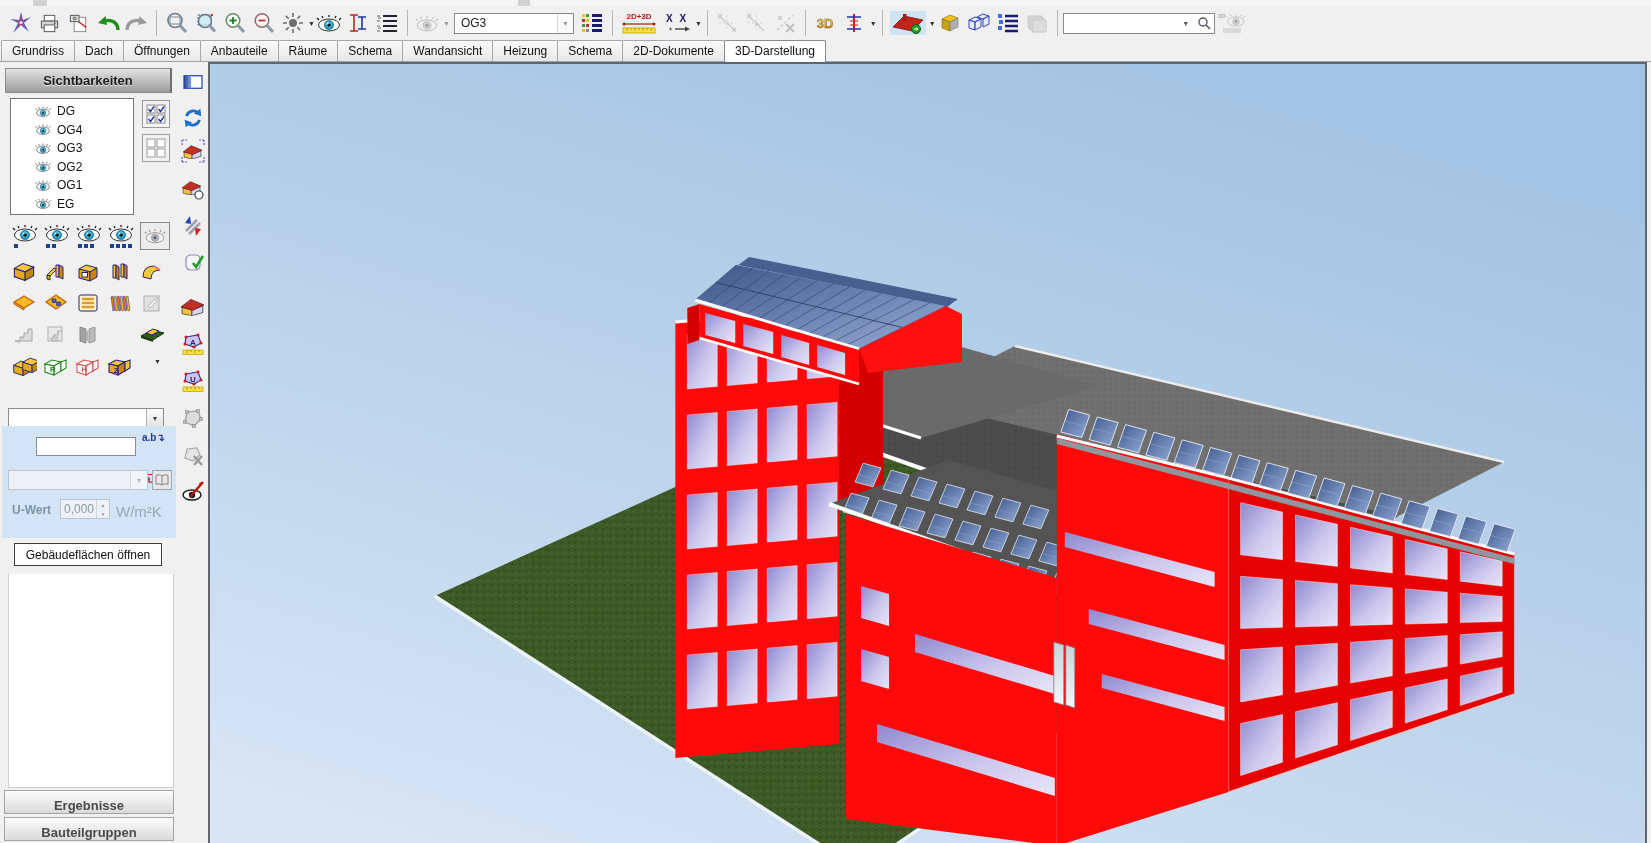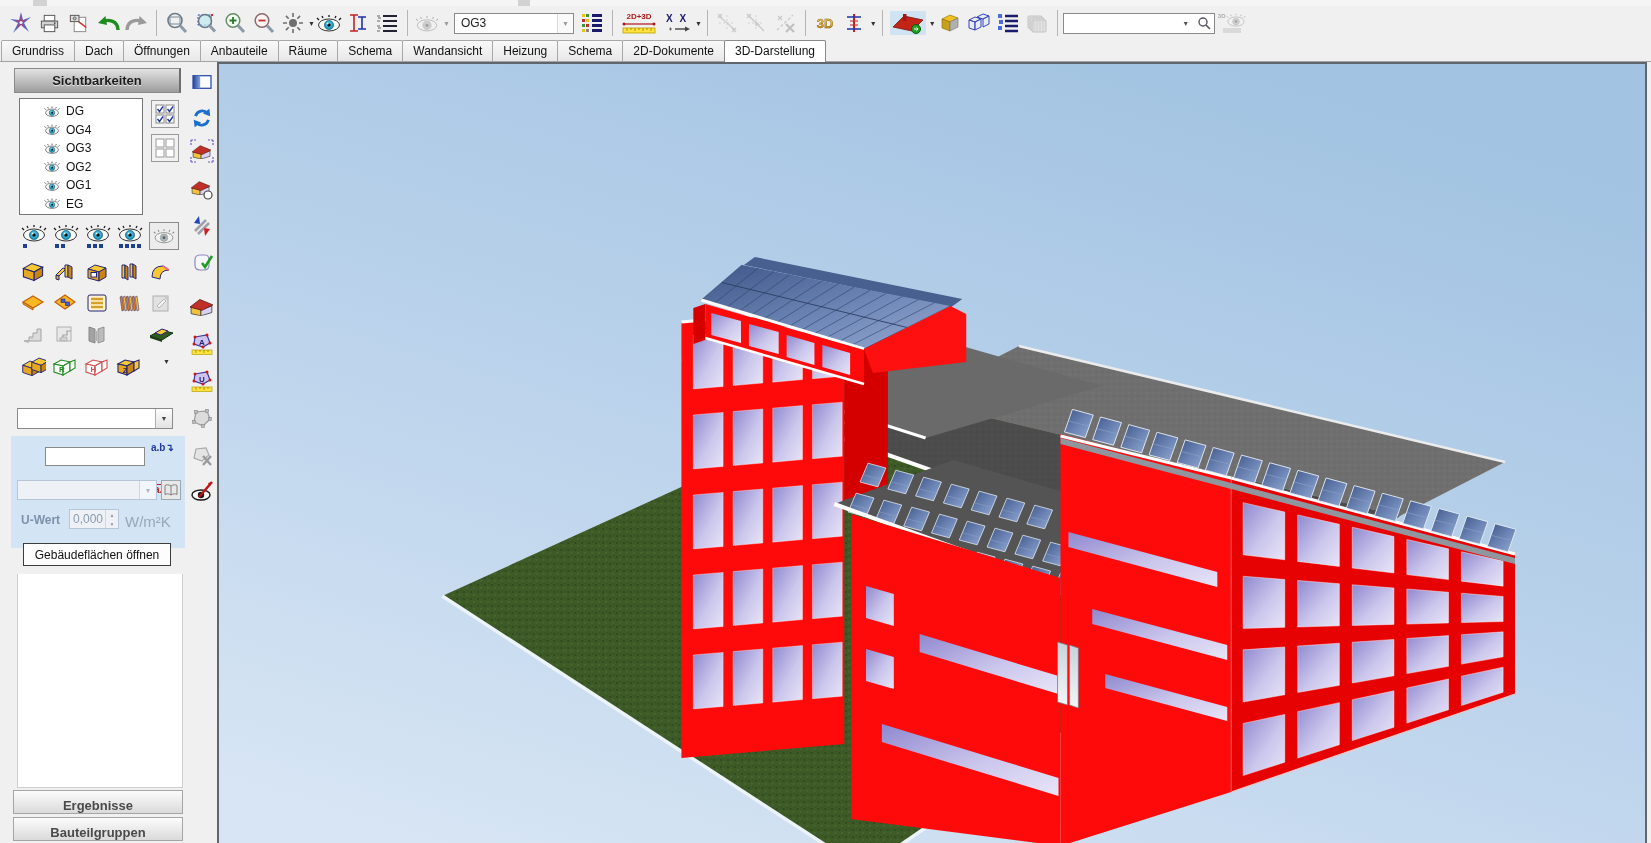--- a/index.html
+++ b/index.html
@@ -22,21 +22,21 @@
   .tcombo { height:21px; background:#fff; border:1px solid #8a8a8a; display:flex; align-items:center; flex:0 0 auto; }
   .tcombo .val { padding:0 6px; font-size:12px; color:#222; flex:1; white-space:nowrap; overflow:hidden; }
   .tcombo .dd { width:16px; height:100%; display:flex; align-items:center; justify-content:center; font-size:7px; color:#9a9a9a; border-left:1px solid #d8d8d8; background:#fafafa; }
 
   
   .tabbar { height:22px; display:flex; align-items:flex-end; padding-left:1px; border-bottom:1px solid #a3a3a3; background:#f0f0f0; }
   .tab { height:21px; padding:3px 10px 0; font-size:12px; background:linear-gradient(#f9f9f9,#e8e8e8); border:1px solid #a8a8a8; border-bottom:none; margin-right:-1px; border-radius:2px 2px 0 0; white-space:nowrap; position:relative; }
   .tab.active { background:#fff; z-index:2; height:22px; margin-bottom:-1px; border-color:#8a8a8a; }
 
   
-  .main { position:absolute; top:62px; left:0; right:0; bottom:0; display:flex;padding-left:9px; }
+  .main { position:absolute; top:62px; left:0; right:0; bottom:0; display:flex; }
   .sidebar { width:178px; position:relative; background:#f0f0f0; flex:0 0 auto; }
   .vtoolbar { width:30px; position:relative; background:#f0f0f0; flex:0 0 auto; }
   .vbtn { position:absolute; left:3px; width:24px; height:24px; display:flex; align-items:center; justify-content:center; }
   .viewport { flex:1; margin-right:4px; border:2px solid #5f666d; border-bottom:none; background:#fff; position:relative; overflow:hidden; }
   #scene { display:block; width:100%; height:100%; }
 
   
   .panelhdr { position:absolute; left:5px; top:6px; width:167px; height:25px;
     background:linear-gradient(#e2e2e2,#9d9d9d); border:1px solid #8a8a8a; border-right:2px solid #6e6e6e;
     display:flex; align-items:center; justify-content:center; font-weight:bold; font-size:13px; color:#1b1b1b; text-shadow:0 1px 0 #eaeaea; }
@@ -46,21 +46,21 @@
   .sqbtn { position:absolute; left:142px; width:28px; height:28px; background:#f2f2f2; border:1px solid #9a9a9a; display:flex; align-items:center; justify-content:center; }
   .eyebtn { position:absolute; top:160px; width:30px; height:28px; display:flex; align-items:center; justify-content:center; }
   .eyebtn.pressed { border:1px solid #8a8a8a; background:#ececec; }
   .gi { position:absolute; width:28px; height:28px; display:flex; align-items:center; justify-content:center; }
   .gi.dis { filter:grayscale(1); opacity:.75; }
   .scombo { position:absolute; background:#fff; border:1px solid #8a8a8a; display:flex; align-items:stretch; font-size:12px; }
   .scombo .val { flex:1; padding:2px 4px; white-space:nowrap; overflow:hidden; }
   .scombo .dd { width:17px; background:linear-gradient(#fdfdfd,#e2e2e2); border-left:1px solid #b0b0b0; display:flex; align-items:center; justify-content:center; font-size:7px; color:#444; }
   .scombo.dis { background:#eef2f6; border-color:#b6c6d6; }
   .scombo.dis .dd { color:#aab8c6; background:#f2f5f9; border-left-color:#ccd8e4; }
-  .bluepanel { position:absolute; left:2px; top:374px; width:174px; height:112px; background:#d3e5f5; }
+  .bluepanel { position:absolute; left:2px; top:364px; width:174px; height:112px; background:#d3e5f5; }
   .nameinput { position:absolute; left:34px; top:11px; width:100px; height:19px; border:1px solid #8a8a8a; font-size:12px; padding:0 4px; font-family:"Liberation Sans",sans-serif; }
   .renic { position:absolute; left:140px; top:7px; line-height:1; font-size:10px; font-weight:bold; text-align:left; }
   .renic .t1 { color:#223a9f; } .renic .t2 { color:#c31e1e;margin-top:31px; }
   .bookbtn { position:absolute; left:150px; top:44px; width:20px; height:20px; background:#e8e8e8; border:1px solid #9aa8b4; display:flex; align-items:center; justify-content:center; }
   .uwlabel { position:absolute; left:10px; top:77px; font-weight:bold; color:#7d92aa; font-size:12px; }
   .uwspin { position:absolute; left:58px; top:73px; width:50px; height:20px; border:1px solid #b6c6d6; background:#eef2f6; display:flex; }
   .uwspin input { flex:1; width:30px; border:none; background:transparent; text-align:right; font-size:12px; color:#8a9ab0; font-family:"Liberation Sans",sans-serif; padding-right:2px; }
   .spinbtns { width:13px; display:flex; flex-direction:column; border-left:1px solid #ccd8e4; }
   .spinbtns div { flex:1; font-size:5px; color:#8a9ab0; display:flex; align-items:center; justify-content:center; }
   .uwunit { position:absolute; left:114px; top:77px; color:#98a7ba; font-size:15px; }

